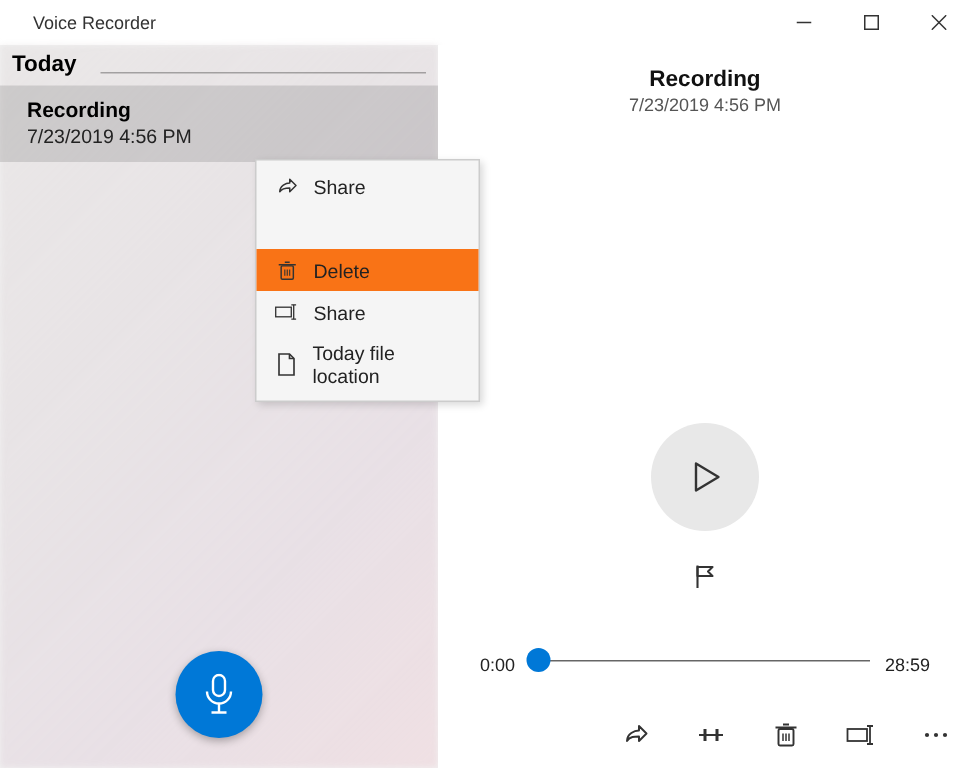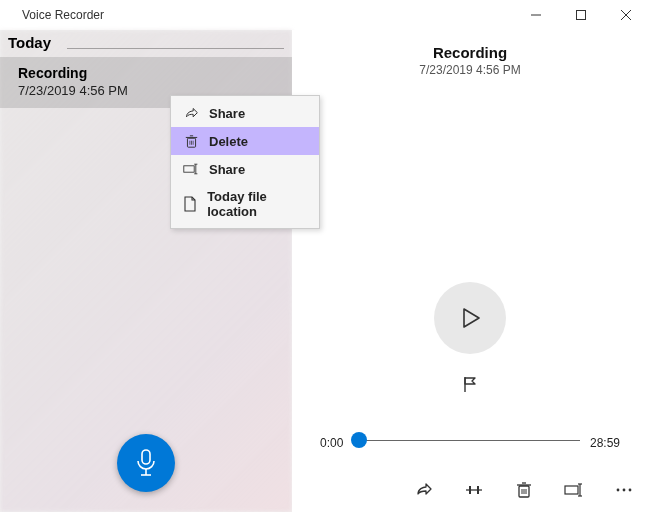--- a/index.html
+++ b/index.html
@@ -23,23 +23,23 @@
   .d-date { text-align: center; font-size: 12px; color: #555; margin-top: 2px; }
   .play-btn { position: absolute; top: 252px; left: 50%; transform: translateX(-50%); width: 72px; height: 72px; border-radius: 50%; background: #e8e8e8; display: flex; align-items: center; justify-content: center; }
   .flag-btn { position: absolute; top: 342px; left: 50%; transform: translateX(-50%); width: 24px; height: 24px; display: flex; align-items: center; justify-content: center; }
   .timeline { position: absolute; left: 28px; right: 28px; top: 400px; display: flex; align-items: flex-end; gap: 10px; }
   .time-lbl { font-size: 12px; color: #222; }
   .track { flex: 1; position: relative; height: 20px; }
   .track-line { position: absolute; left: 0; right: 0; top: 50%; height: 1px; background: #666; }
   .thumb { position: absolute; top: 50%; left: 6px; width: 16px; height: 16px; background: #0078d7; border-radius: 50%; transform: translate(-50%, -50%); }
   .toolbar { position: absolute; bottom: 12px; right: 14px; display: flex; gap: 30px; align-items: center; }
   .toolbar .tb { width: 20px; height: 20px; display: flex; align-items: center; justify-content: center; }
-  .ctx-menu { position: absolute; top: 95px; left: 170px; width: 150px; background: #f5f5f5; border: 1px solid #ccc; box-shadow: 2px 2px 5px rgba(0,0,0,0.15); z-index: 10; padding: 3px 0; font-weight: bold; }
+  .ctx-menu { position: absolute; top: 106px; left: 170px; width: 150px; background: #f5f5f5; border: 1px solid #ccc; box-shadow: 2px 2px 5px rgba(0,0,0,0.15); z-index: 10; padding: 3px 0; }
   .ctx-item { display: flex; align-items: center; gap: 10px; padding: 6px 12px; font-size: 13px; color: #222; }
-  .ctx-item.hover { background: #c4b5fd; }
+  .ctx-item.hover { background: #f97316; margin-top: 28px; }
   .ctx-ico { width: 16px; height: 16px; display: flex; align-items: center; justify-content: center; }
 </style>
 </head>
 <body>
 
 <div class="titlebar">
   <span>Voice Recorder</span>
   <div class="spacer"></div>
   <div class="winbtn">
     <svg width="10" height="10">

